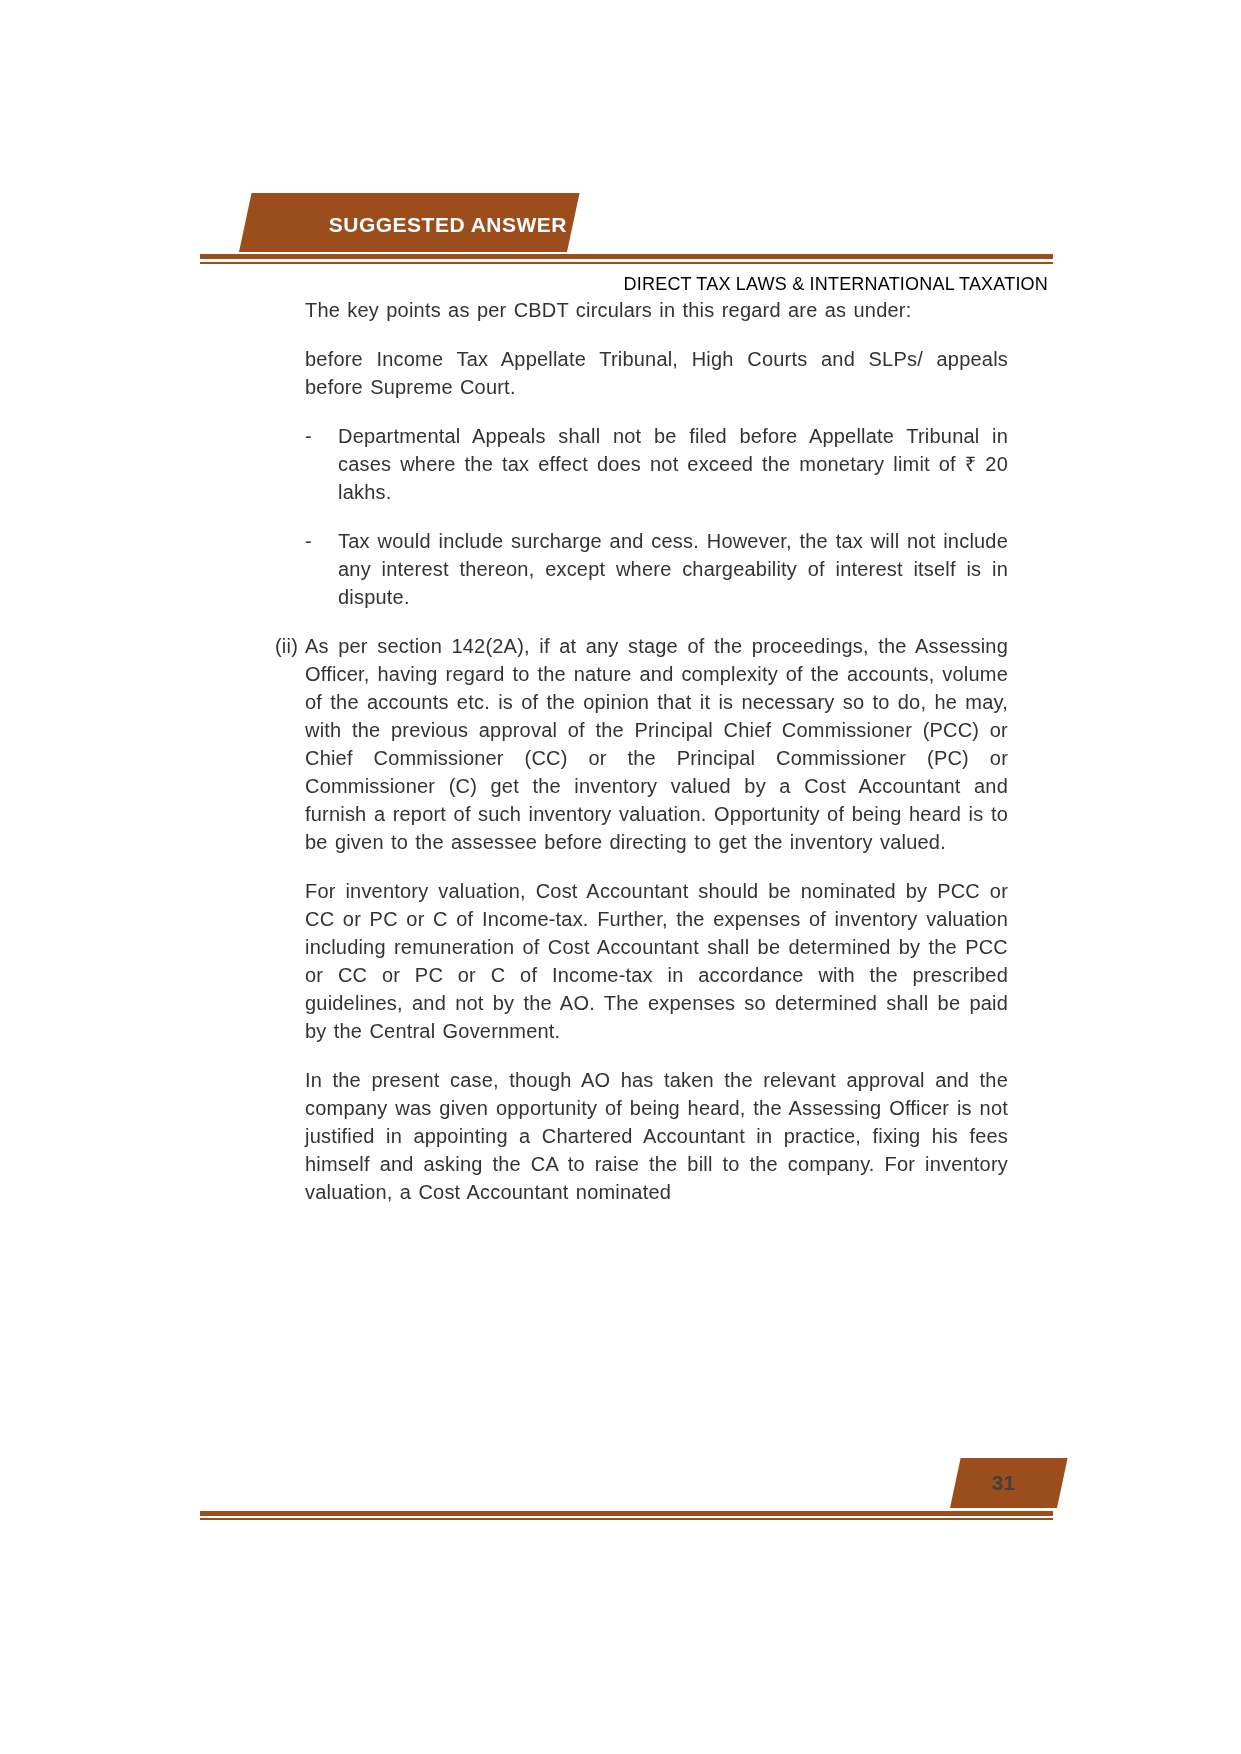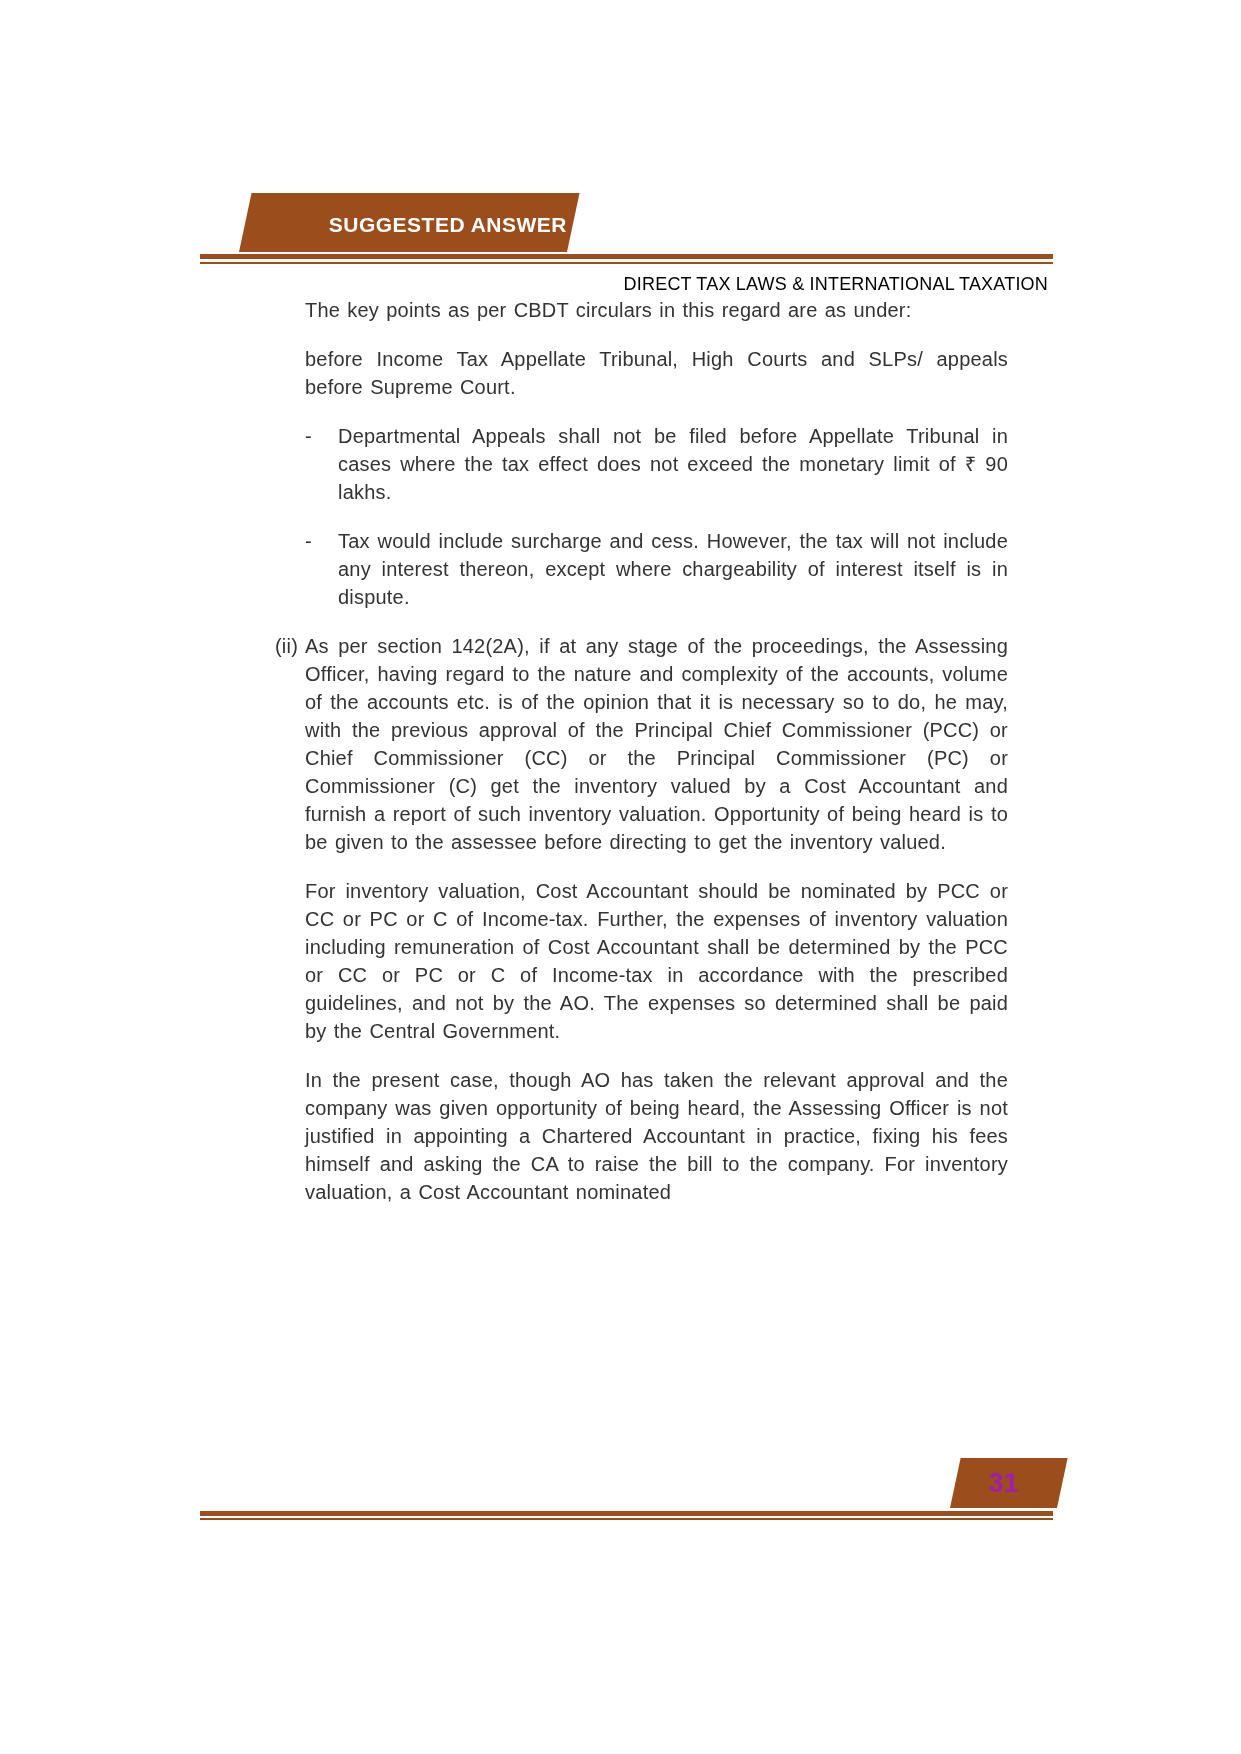--- a/index.html
+++ b/index.html
@@ -92,23 +92,23 @@
   .page-box::before {
     content: "";
     position: absolute;
     inset: 0;
     background: #9b4e1c;
     transform: skewX(-12deg);
     transform-origin: bottom left;
   }
   .page-num {
     position: relative;
-    color: #a21caf;
+    color: #404040;
     font-weight: bold;
-    font-size: 27px;
+    font-size: 21px;
   }
   .footer-rule-thick { left: 200px; top: 1511px; width: 853px; height: 5px; }
   .footer-rule-thin  { left: 200px; top: 1518px; width: 853px; height: 2px; }
 </style>
 </head>
 <body>
 
 <div class="page">
 
   <div class="banner">
@@ -119,21 +119,21 @@
   <div class="rule header-rule-thin"></div>
 
   <div class="body">
 
     <p class="para">The key points as per CBDT circulars in this regard are as under:</p>
 
     <p class="para">before Income Tax Appellate Tribunal, High Courts and SLPs/ appeals before Supreme Court.</p>
 
     <div class="bullet-row">
       <span class="bullet-marker">-</span>
-      <span class="bullet-text">Departmental Appeals shall not be filed before Appellate Tribunal in cases where the tax effect does not exceed the monetary limit of ₹ 90 lakhs.</span>
+      <span class="bullet-text">Departmental Appeals shall not be filed before Appellate Tribunal in cases where the tax effect does not exceed the monetary limit of ₹ 20 lakhs.</span>
     </div>
 
     <div class="bullet-row">
       <span class="bullet-marker">-</span>
       <span class="bullet-text">Tax would include surcharge and cess. However, the tax will not include any interest thereon, except where chargeability of interest itself is in dispute.</span>
     </div>
 
 
 
     <div class="numbered-row">

